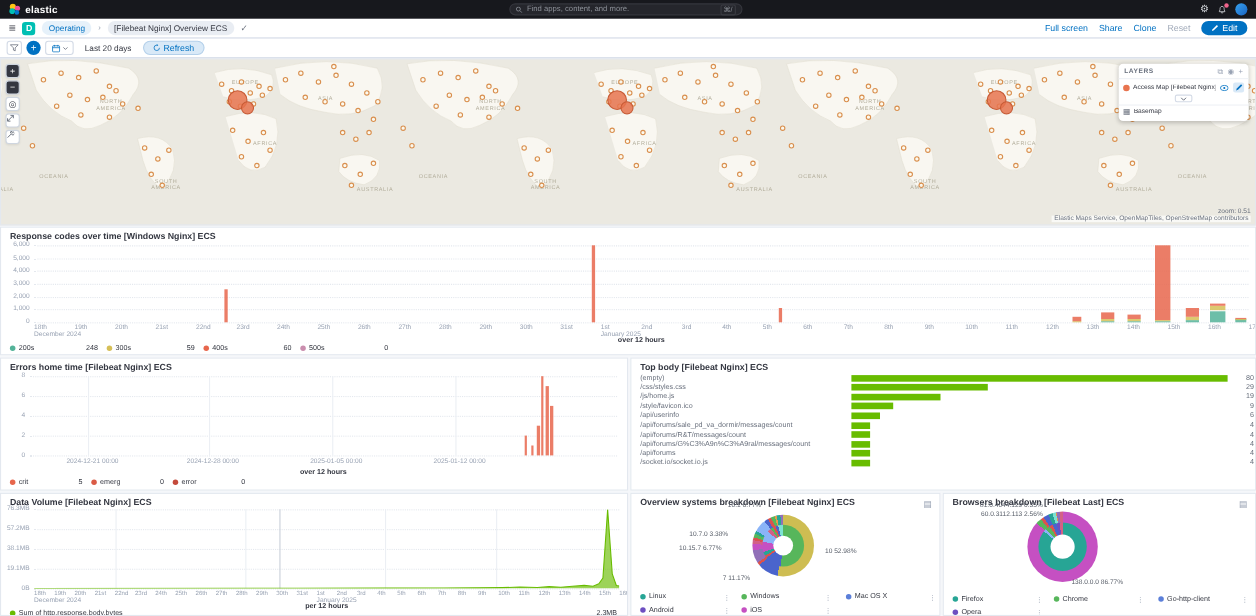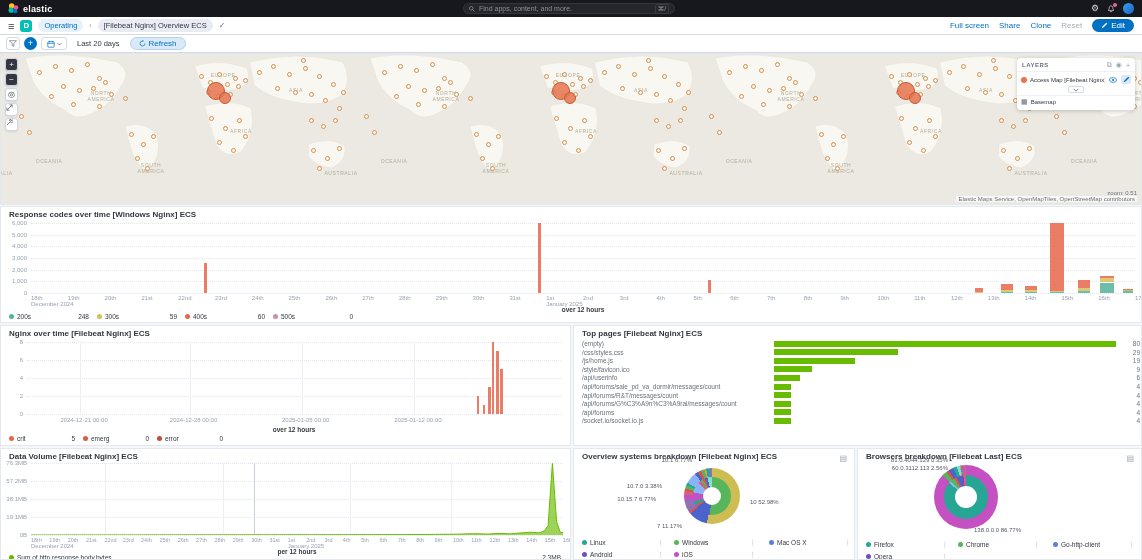--- a/index.html
+++ b/index.html
@@ -586,21 +586,21 @@
         <div class="leg-val" style="left: 238px; top: 106px; width: 26px;">60</div>
         <div class="leg-item" style="left: 272px; top: 106px;">
           <div class="leg-dot" style="background: rgb(202, 142, 174);"></div>
           <span>500s</span>
         </div>
         <div class="leg-val" style="left: 326px; top: 106px; width: 26px;">0</div>
       </div>
   </div>
 
   <div class="panel" id="p-err" style="left:0; top:325px; width:571px; height:121px;">
-    <div class="ptitle">Nginx over time [Filebeat Nginx] ECS</div>
+    <div class="ptitle">Errors home time [Filebeat Nginx] ECS</div>
     <div id="err-chart" style="position:absolute; inset:0;">
         <div class="ylab" style="left: -4px; top: 13px;">8</div>
         <div class="gridh" style="left: 26px; top: 16px; width: 534px;"></div>
         <div class="ylab" style="left: -4px; top: 31px;">6</div>
         <div class="gridh" style="left: 26px; top: 34px; width: 534px;"></div>
         <div class="ylab" style="left: -4px; top: 49px;">4</div>
         <div class="gridh" style="left: 26px; top: 52px; width: 534px;"></div>
         <div class="ylab" style="left: -4px; top: 67px;">2</div>
         <div class="gridh" style="left: 26px; top: 70px; width: 534px;"></div>
         <div class="ylab" style="left: -4px; top: 85px;">0</div>
@@ -632,21 +632,21 @@
         <div class="leg-val" style="left: 122px; top: 109px; width: 26px;">0</div>
         <div class="leg-item" style="left: 156px; top: 109px;">
           <div class="leg-dot" style="background: rgb(196, 74, 60);"></div>
           <span>error</span>
         </div>
         <div class="leg-val" style="left: 196px; top: 109px; width: 26px;">0</div>
       </div>
   </div>
 
   <div class="panel" id="p-tp" style="left:573px; top:325px; width:569px; height:121px;">
-    <div class="ptitle">Top pages [Filebeat Nginx] ECS</div>
+    <div class="ptitle">Top body [Filebeat Nginx] ECS</div>
     <div id="tp-chart" style="position:absolute; inset:0;">
         <div class="tp-row-label" style="left: 8px; top: 14px;">(empty)</div>
         <div class="tp-bar" style="left: 200px; top: 14.5px; width: 342px; background: rgb(104, 188, 0);"></div>
         <div class="tp-val" style="left: 546px; top: 14px;">80</div>
         <div class="tp-row-label" style="left: 8px; top: 22.6px;">/css/styles.css</div>
         <div class="tp-bar" style="left: 200px; top: 23.1px; width: 123.975px; background: rgb(104, 188, 0);"></div>
         <div class="tp-val" style="left: 546px; top: 22.6px;">29</div>
         <div class="tp-row-label" style="left: 8px; top: 31.2px;">/js/home.js</div>
         <div class="tp-bar" style="left: 200px; top: 31.7px; width: 81.225px; background: rgb(104, 188, 0);"></div>
         <div class="tp-val" style="left: 546px; top: 31.2px;">19</div>

